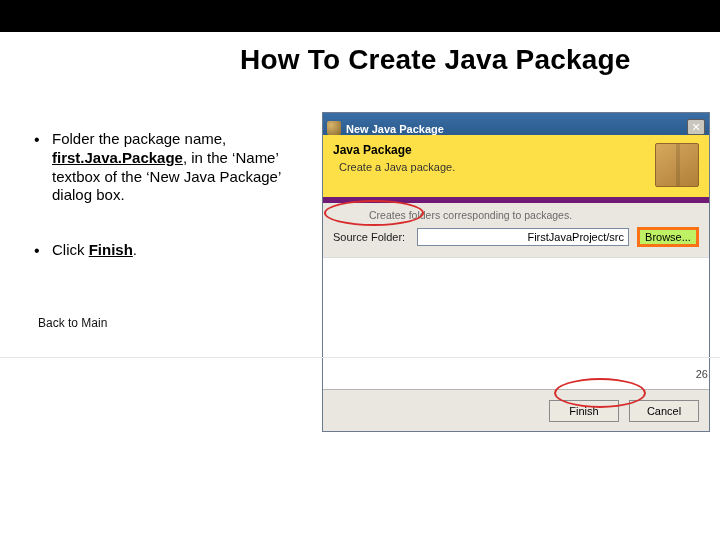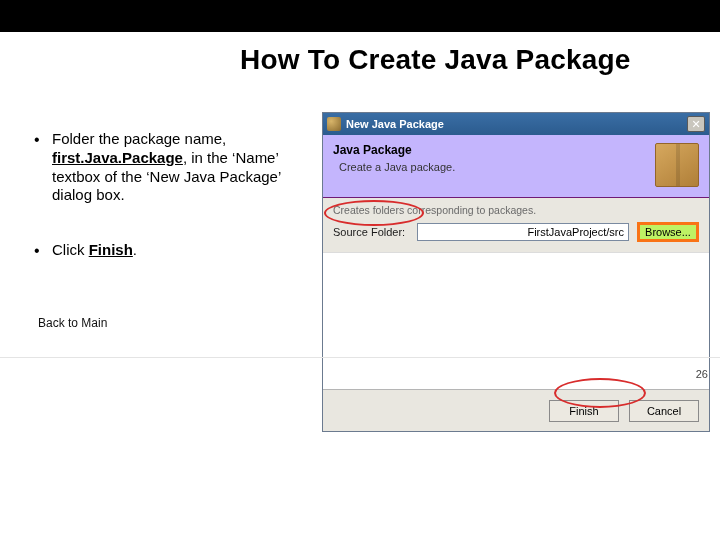--- a/index.html
+++ b/index.html
@@ -10,30 +10,30 @@
   .body { position: absolute; top: 130px; left: 30px; width: 280px; font-size: 15px; line-height: 1.25; }
   .body ul { list-style: none; }
   .body li { position: relative; padding-left: 22px; margin-bottom: 36px; }
   .body li::before { content: "•"; position: absolute; left: 4px; top: 0; font-size: 16px; }
   .underlinebold { text-decoration: underline; font-weight: bold; }
   .fakebold { font-weight: bold; text-decoration: underline; }
 
   .shot { position: absolute; top: 112px; left: 322px; width: 388px; height: 320px; }
   
   .dlg { width: 100%; height: 100%; border: 1px solid #6b7a8f; background: #e9e7e0; display: flex; flex-direction: column; font-family: "Tahoma", Arial, sans-serif; font-size: 11px; }
-  .titlebar { height: 22px; background: linear-gradient(#3a6ea5, #2b5b8e); color: #fff; display: flex; align-items: center; padding: 0 4px; }
+  .titlebar { height: 22px; background: linear-gradient(#3a6ea5, #2b5b8e); color: #fff; display: flex; align-items: flex-end; padding: 0 4px; }
   .titlebar .icon { width: 14px; height: 14px; margin-right: 5px; display: inline-block; background: radial-gradient(circle at 30% 30%, #d8b56a, #8a6a2f); border-radius: 2px; }
   .titlebar .t { font-weight: bold; font-size: 11px; flex: 1; }
   .closebtn { width: 18px; height: 16px; background: #c9c6bd; border: 1px solid #5a5a5a; border-radius: 2px; display: flex; align-items: center; justify-content: center; font-size: 11px; line-height: 1; cursor: default; }
-  .banner { background: #c4b5fd; border-bottom: 1px solid #701a75; padding: 8px 10px 10px 10px; display: flex; justify-content: space-between; align-items: flex-start; }
+  .banner { background: #fde047; border-bottom: 6px solid #701a75; padding: 8px 10px 10px 10px; display: flex; justify-content: space-between; align-items: flex-start; }
   .banner .bt { font-weight: bold; font-size: 12px; margin-bottom: 4px; }
   .banner .bs { font-size: 11px; color: #333; margin-left: 6px; }
   .pkgicon { width: 44px; height: 44px; background: linear-gradient(145deg, #d6a85e, #b07f38); border: 1px solid #93652a; border-radius: 2px; position: relative; flex-shrink: 0; }
   .pkgicon::after { content: ""; position: absolute; left: 20px; top: 0; width: 4px; height: 100%; background: rgba(0,0,0,0.12); }
-  .note { color: #6a6a6a; padding: 6px 10px 2px 10px; font-size: 10.5px; }
+  .note { color: #6a6a6a; padding: 6px 10px 2px 10px; font-size: 10.5px; margin-left: 36px; }
   .form { padding: 4px 10px 0 10px; }
   .row { display: flex; align-items: center; margin-bottom: 10px; }
   .row label { width: 84px; font-size: 11px; color: #1a1a1a; }
   .row input.txt { flex: 1; height: 18px; border: 1px solid #7a8aa0; background: #fff; font-size: 11px; padding: 1px 4px; text-align: right; }
   .browse { margin-left: 8px; height: 20px; min-width: 62px; font-size: 11px; border: 3px solid #f97316; background: #bef264; cursor: default; }
   .dlgspacer { flex: 1; background: #fff; border-top: 1px solid #dcdcdc; }
   .btnbar { height: 42px; border-top: 1px solid #b5b5b5; background: #e9e7e0; display: flex; align-items: center; justify-content: flex-end; padding-right: 10px; gap: 10px; }
   .btn { height: 22px; min-width: 70px; font-size: 11px; border: 1px solid #8a8a8a; background: #ece9e1; cursor: default; }
 
   .ring { position: absolute; border: 2px solid #d82c2c; border-radius: 50%; pointer-events: none; }

